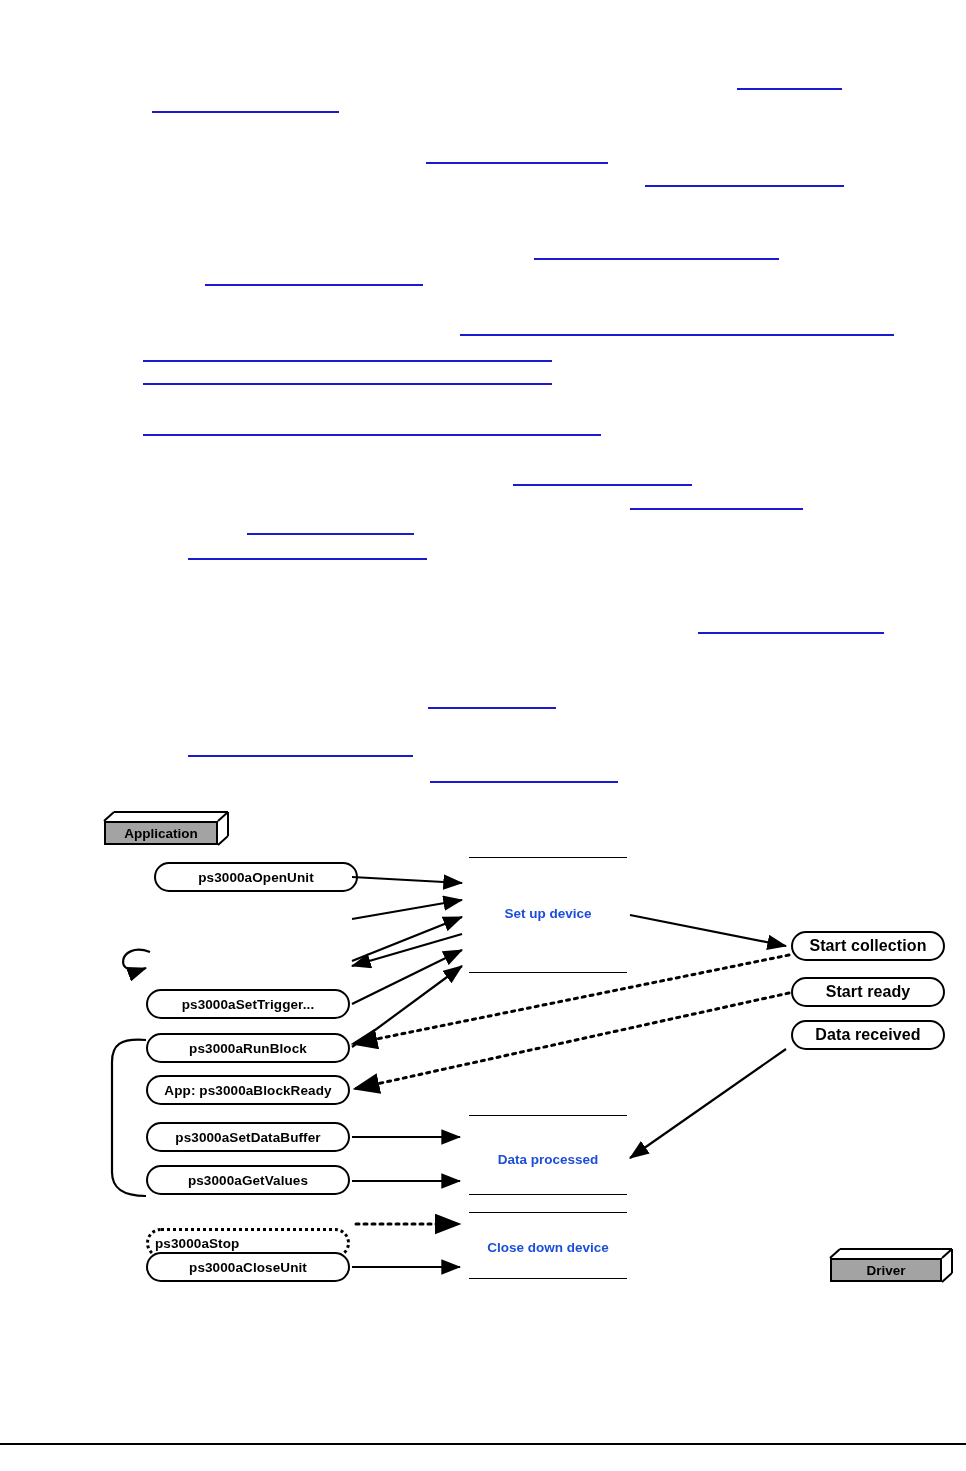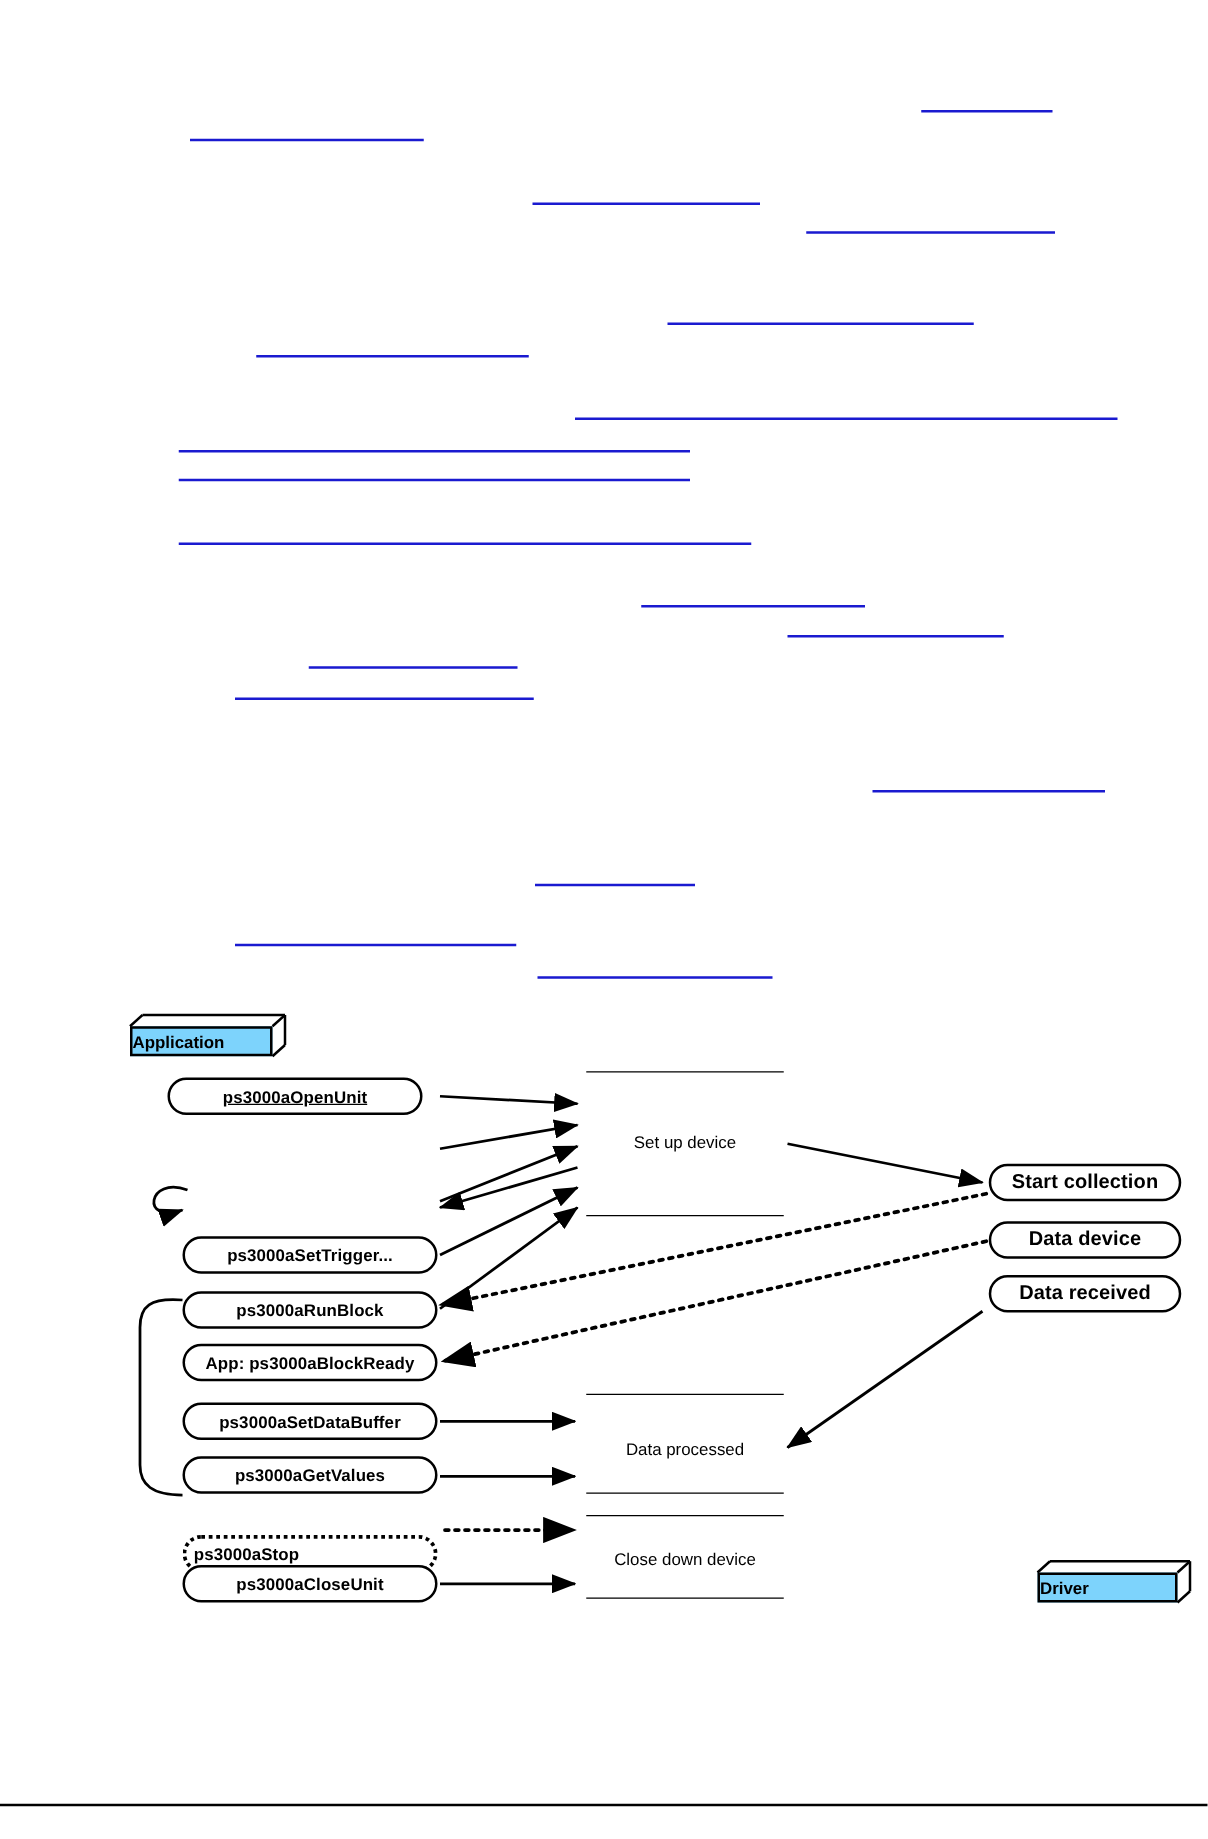--- a/index.html
+++ b/index.html
@@ -67,39 +67,40 @@
     border-style: dotted;
     border-width: 3px;
   }
   .pill.right {
     font-size: 16px;
   }
   .label3d {
     position: absolute;
     box-sizing: border-box;
     border: 2px solid #000000;
-    background: #7dd3fc;
+    background: #a3a3a3;
     font-size: 13.5px;
     font-weight: bold;
     display: flex;
     align-items: center;
+    justify-content: center;
     height: 24px;
   }
   .label3d::after {
     content: "";
     position: absolute;
     right: -9px;
     top: -9px;
     width: 0; height: 0;
   }
   .stage-label {
     position: absolute;
     font-size: 13.5px;
-    font-weight: normal;
-    color: #000000;
+    font-weight: bold;
+    color: #1d4ed8;
     text-align: center;
     white-space: nowrap;
   }
   svg.overlay {
     position: absolute;
     left: 0; top: 0;
     width: 966px;
     height: 1471px;
     pointer-events: none;
   }
@@ -133,21 +134,21 @@
   <div class="diagram">
 
     <div class="label3d" style="left:104px; top:21px; width:114px; height:24px;">
       <span>Application</span>
     </div>
 
     <div class="label3d" style="left:830px; top:458px; width:112px; height:24px;">
       <span>Driver</span>
     </div>
 
-    <div class="pill" style="left:134px; top:62px; width:204px;text-decoration:underline;">
+    <div class="pill" style="left:154px; top:62px; width:204px;">
       <span>ps3000aOpenUnit</span>
     </div>
     <div class="pill" style="left:146px; top:189px; width:204px;">
       <span>ps3000aSetTrigger...</span>
     </div>
     <div class="pill" style="left:146px; top:233px; width:204px;">
       <span>ps3000aRunBlock</span>
     </div>
     <div class="pill" style="left:146px; top:275px; width:204px;">
       <span>App: ps3000aBlockReady</span>
@@ -162,21 +163,21 @@
       <span>ps3000aStop</span>
     </div>
     <div class="pill" style="left:146px; top:452px; width:204px;">
       <span>ps3000aCloseUnit</span>
     </div>
 
     <div class="pill right" style="left:791px; top:131px; width:154px;">
       <span>Start collection</span>
     </div>
     <div class="pill right" style="left:791px; top:177px; width:154px;">
-      <span>Data device</span>
+      <span>Start ready</span>
     </div>
     <div class="pill right" style="left:791px; top:220px; width:154px;">
       <span>Data received</span>
     </div>
 
     <div class="stage-label" style="left:469px; top:106px; width:158px;">
       <span>Set up device</span>
     </div>
     <div class="stage-label" style="left:469px; top:352px; width:158px;">
       <span>Data processed</span>

